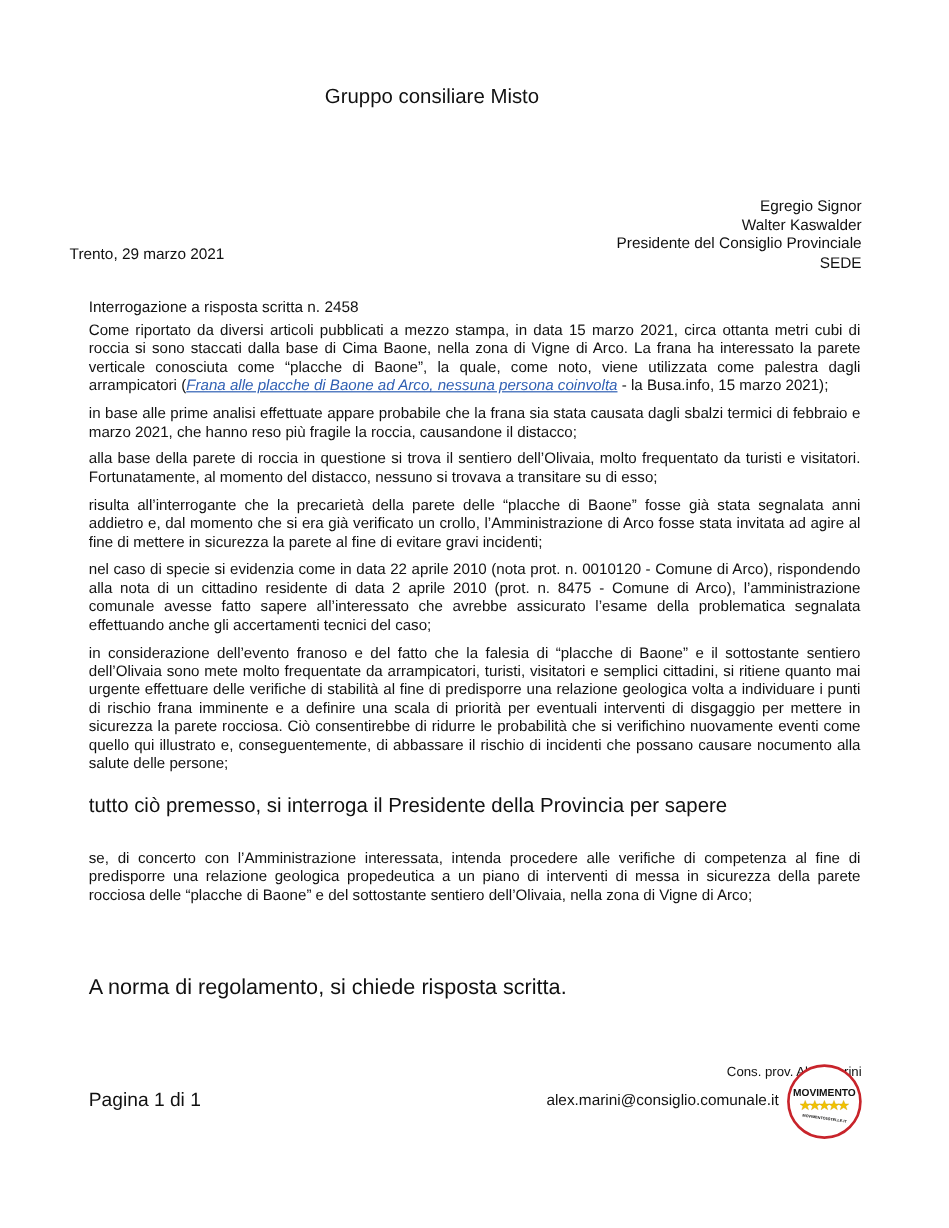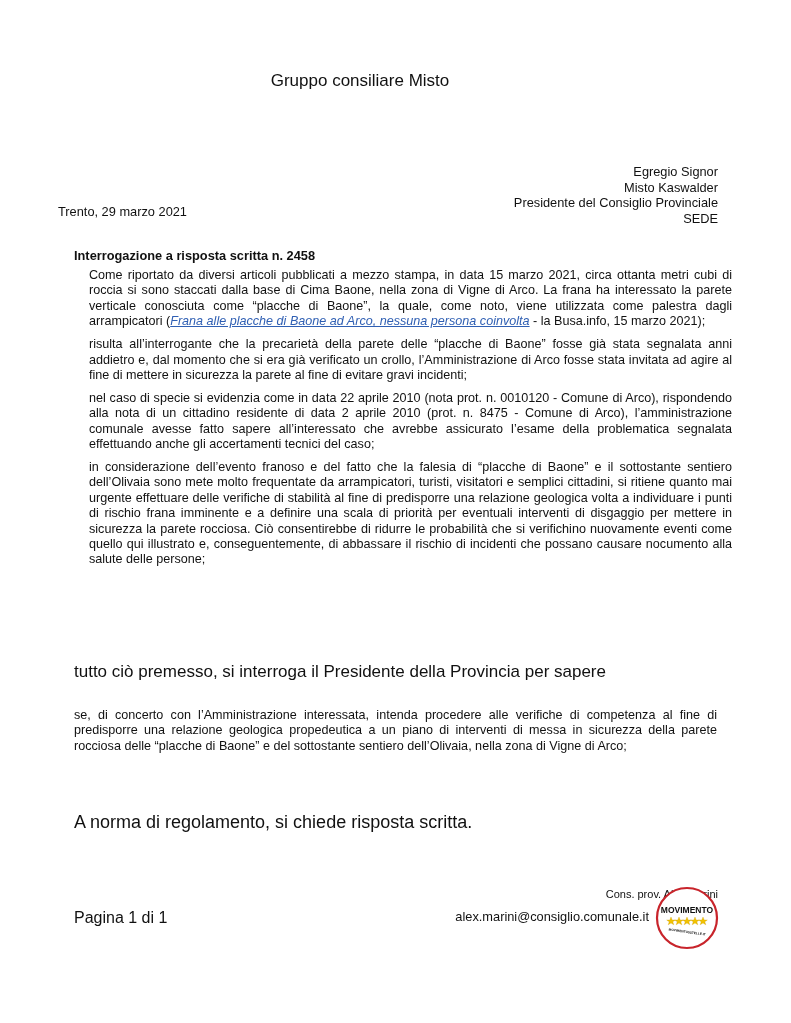--- a/index.html
+++ b/index.html
@@ -3,52 +3,54 @@
 <meta charset="utf-8">
 <style>
   html, body { margin: 0; padding: 0; background: #ffffff; }
   body {
     width: 791px; height: 1023px; position: relative; overflow: hidden;
     font-family: "Liberation Sans", sans-serif; color: #111111; font-size: 12.6px;
   }
   .header { position: absolute; top: 73px; left: 0; width: 720px; text-align: center; line-height: 15px; font-size: 17px; }
   .recipient { position: absolute; top: 121px; right: 73px; text-align: right; line-height: 15.5px; font-size: 12.8px; margin-top: 43px; }
   .date { position: absolute; top: 204px; left: 58px; font-size: 12.8px; }
-  .subject { position: absolute; top: 248px; left: 74px; font-weight: bold; font-size: 12.8px; }
-  .body { position: absolute; top: 268px; left: 89px; width: 643px; }
+  .subject { position: absolute; top: 248px; left: 74px; font-weight: normal; font-size: 12.8px; }
+  .body { position: absolute; top: 268px; left: 74px; width: 643px; }
   .body p { margin: 0 0 7.5px 0; text-align: justify; line-height: 15.4px; }
   .body a { color: #2f5fb3; font-style: italic; text-decoration: underline; }
   .question-heading { position: absolute; top: 662px; left: 74px; font-weight: normal; font-size: 17px; }
   .request { position: absolute; top: 708px; left: 74px; width: 643px; text-align: justify; line-height: 15.4px; margin: 0; }
   .closing { position: absolute; top: 812px; left: 74px; font-size: 18px; }
   .signature { position: absolute; top: 848px; right: 73px; font-size: 11px; margin-top: 40px; }
   .footer-page { position: absolute; top: 909px; left: 74px; font-size: 16px; }
   .footer-email { position: absolute; top: 909px; right: 142px; font-size: 12.8px; }
   .logo { position: absolute; top: 886px; left: 655px; width: 64px; height: 64px; }
 </style>
 </head>
 <body>
 
 <div class="header">
   <div>Gruppo consiliare Misto</div>
 </div>
 
 <div class="recipient">
   <div>Egregio Signor</div>
-  <div>Misto Kaswalder</div>
+  <div>Walter Kaswalder</div>
   <div>Presidente del Consiglio Provinciale</div>
   <div>SEDE</div>
 </div>
 
 <div class="date">Trento, 29 marzo 2021</div>
 
 <div class="subject">Interrogazione a risposta scritta n. 2458</div>
 
 <div class="body">
   <p><span>Come riportato da diversi articoli pubblicati a mezzo stampa, in data 15 marzo 2021, circa ottanta metri cubi di roccia si sono staccati dalla base di Cima Baone, nella zona di Vigne di Arco. La frana ha interessato la parete verticale conosciuta come “placche di Baone”, la quale, come noto, viene utilizzata come palestra dagli arrampicatori (</span><a href="#">Frana alle placche di Baone ad Arco, nessuna persona coinvolta</a><span> - la Busa.info, 15 marzo 2021);</span></p>
+  <p>in base alle prime analisi effettuate appare probabile che la frana sia stata causata dagli sbalzi termici di febbraio e marzo 2021, che hanno reso più fragile la roccia, causandone il distacco;</p>
+  <p>alla base della parete di roccia in questione si trova il sentiero dell’Olivaia, molto frequentato da turisti e visitatori. Fortunatamente, al momento del distacco, nessuno si trovava a transitare su di esso;</p>
   <p>risulta all’interrogante che la precarietà della parete delle “placche di Baone” fosse già stata segnalata anni addietro e, dal momento che si era già verificato un crollo, l’Amministrazione di Arco fosse stata invitata ad agire al fine di mettere in sicurezza la parete al fine di evitare gravi incidenti;</p>
   <p>nel caso di specie si evidenzia come in data 22 aprile 2010 (nota prot. n. 0010120 - Comune di Arco), rispondendo alla nota di un cittadino residente di data 2 aprile 2010 (prot. n. 8475 - Comune di Arco), l’amministrazione comunale avesse fatto sapere all’interessato che avrebbe assicurato l’esame della problematica segnalata effettuando anche gli accertamenti tecnici del caso;</p>
   <p>in considerazione dell’evento franoso e del fatto che la falesia di “placche di Baone” e il sottostante sentiero dell’Olivaia sono mete molto frequentate da arrampicatori, turisti, visitatori e semplici cittadini, si ritiene quanto mai urgente effettuare delle verifiche di stabilità al fine di predisporre una relazione geologica volta a individuare i punti di rischio frana imminente e a definire una scala di priorità per eventuali interventi di disgaggio per mettere in sicurezza la parete rocciosa. Ciò consentirebbe di ridurre le probabilità che si verifichino nuovamente eventi come quello qui illustrato e, conseguentemente, di abbassare il rischio di incidenti che possano causare nocumento alla salute delle persone;</p>
 </div>
 
 <div class="question-heading">tutto ciò premesso, si interroga il Presidente della Provincia per sapere</div>
 
 <p class="request">se, di concerto con l’Amministrazione interessata, intenda procedere alle verifiche di competenza al fine di predisporre una relazione geologica propedeutica a un piano di interventi di messa in sicurezza della parete rocciosa delle “placche di Baone” e del sottostante sentiero dell’Olivaia, nella zona di Vigne di Arco;</p>
 
 <div class="closing">A norma di regolamento, si chiede risposta scritta.</div>

